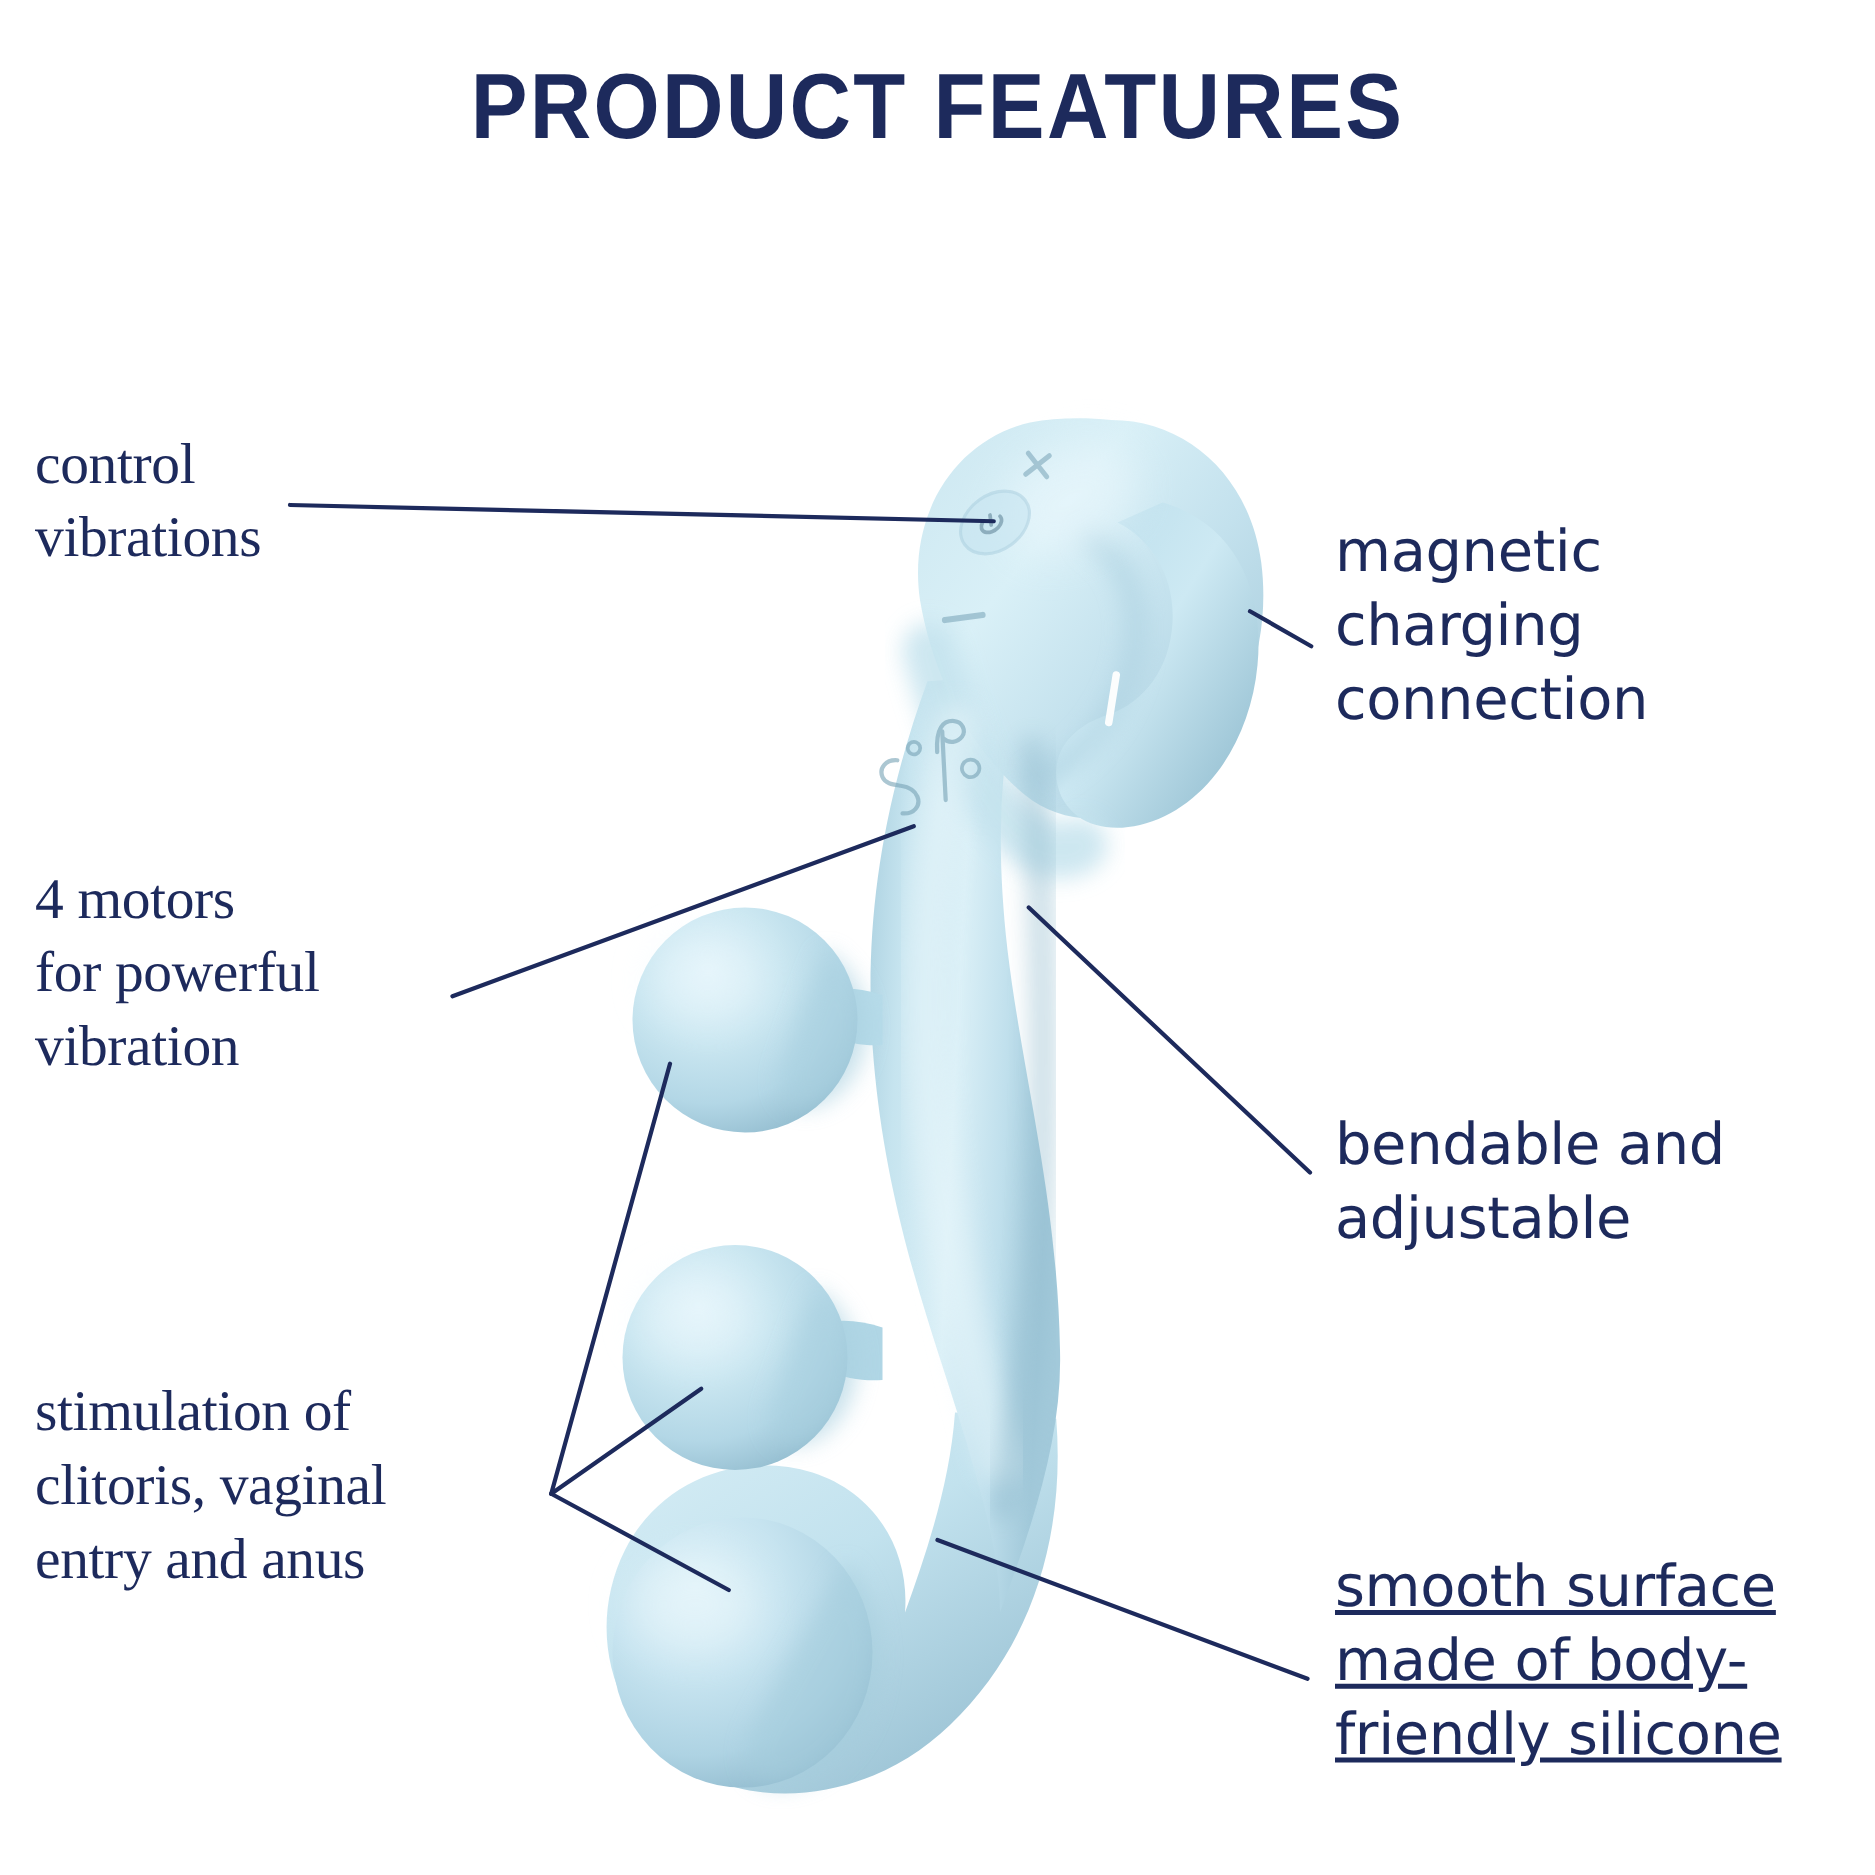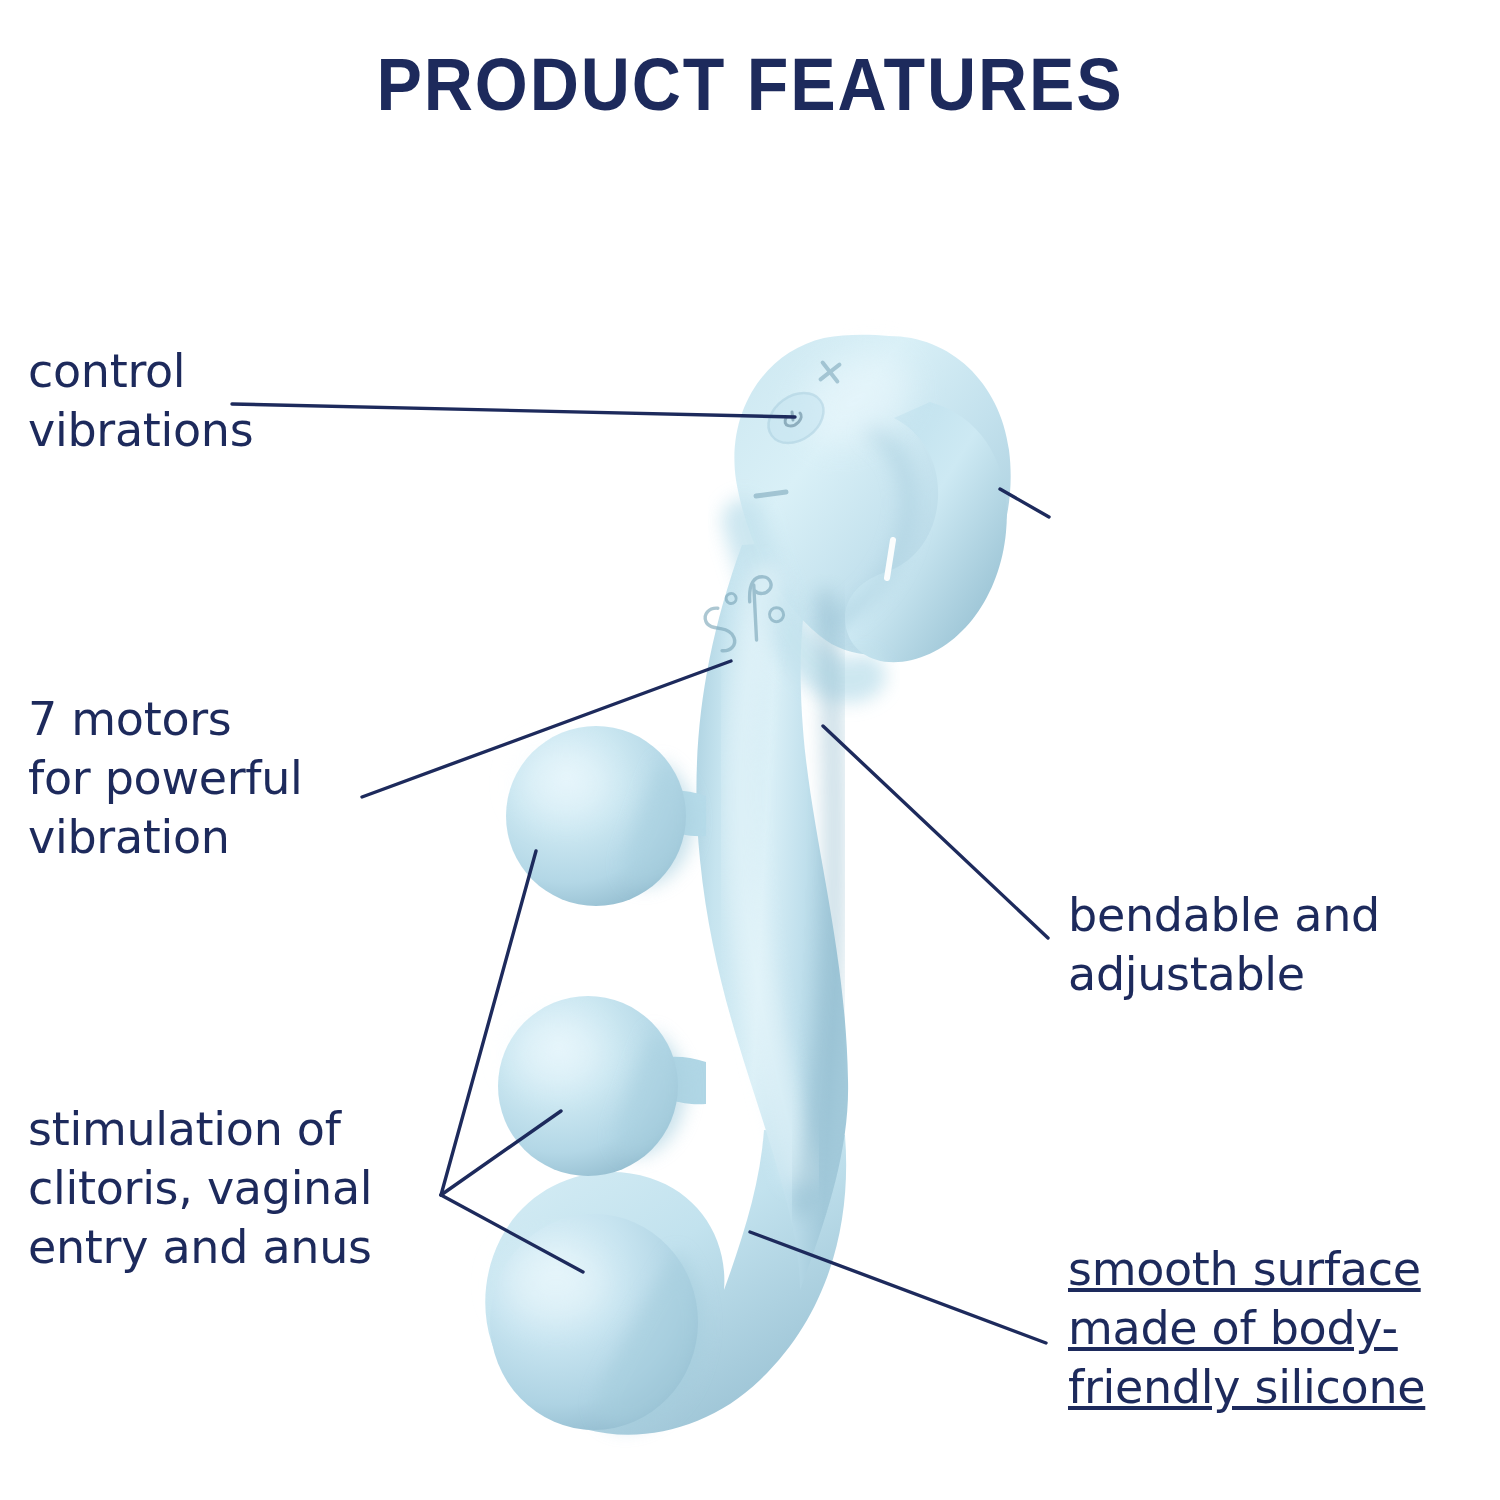--- a/index.html
+++ b/index.html
@@ -47,21 +47,21 @@
   .callout {
     position: absolute;
     color: #1d2a5c;
     font-family: "DejaVu Sans", "Liberation Sans", sans-serif;
     font-size: 46px;
     line-height: 1.28;
     font-weight: 400;
     letter-spacing: -0.3px;
     white-space: pre-line;
   }
-  .callout.left  { text-align: left; }
+  .callout.left  { text-align: left; font-family: Liberation Serif, serif; }
   .callout.right { text-align: left; }
 
   #callout-control    { left: 28px;  top: 342px; }
   #callout-motors     { left: 28px;  top: 690px; }
   #callout-stim       { left: 28px;  top: 1100px; }
   #callout-magnetic   { left: 1068px; top: 412px; }
   #callout-bendable   { left: 1068px; top: 862px; margin-top: 24px; }
   #callout-smooth     { left: 1068px; top: 1240px; text-decoration: underline; }
 
   
@@ -233,28 +233,31 @@
       <line x1="441" y1="1195" x2="561" y2="1111"></line>
       <line x1="441" y1="1195" x2="583" y2="1272"></line>
     </g>
   </svg>
 
   <div id="title">PRODUCT FEATURES</div>
 
   <div class="callout left" id="callout-control">control
 vibrations</div>
 
-  <div class="callout left" id="callout-motors">7 motors
+  <div class="callout left" id="callout-motors">4 motors
 for powerful
 vibration</div>
 
   <div class="callout left" id="callout-stim">stimulation of
 clitoris, vaginal
 entry and anus</div>
 
+  <div class="callout right" id="callout-magnetic">magnetic
+charging
+connection</div>
 
   <div class="callout right" id="callout-bendable">bendable and
 adjustable</div>
 
   <div class="callout right" id="callout-smooth">smooth surface
 made of body-
 friendly silicone</div>
 
 </div>
 

